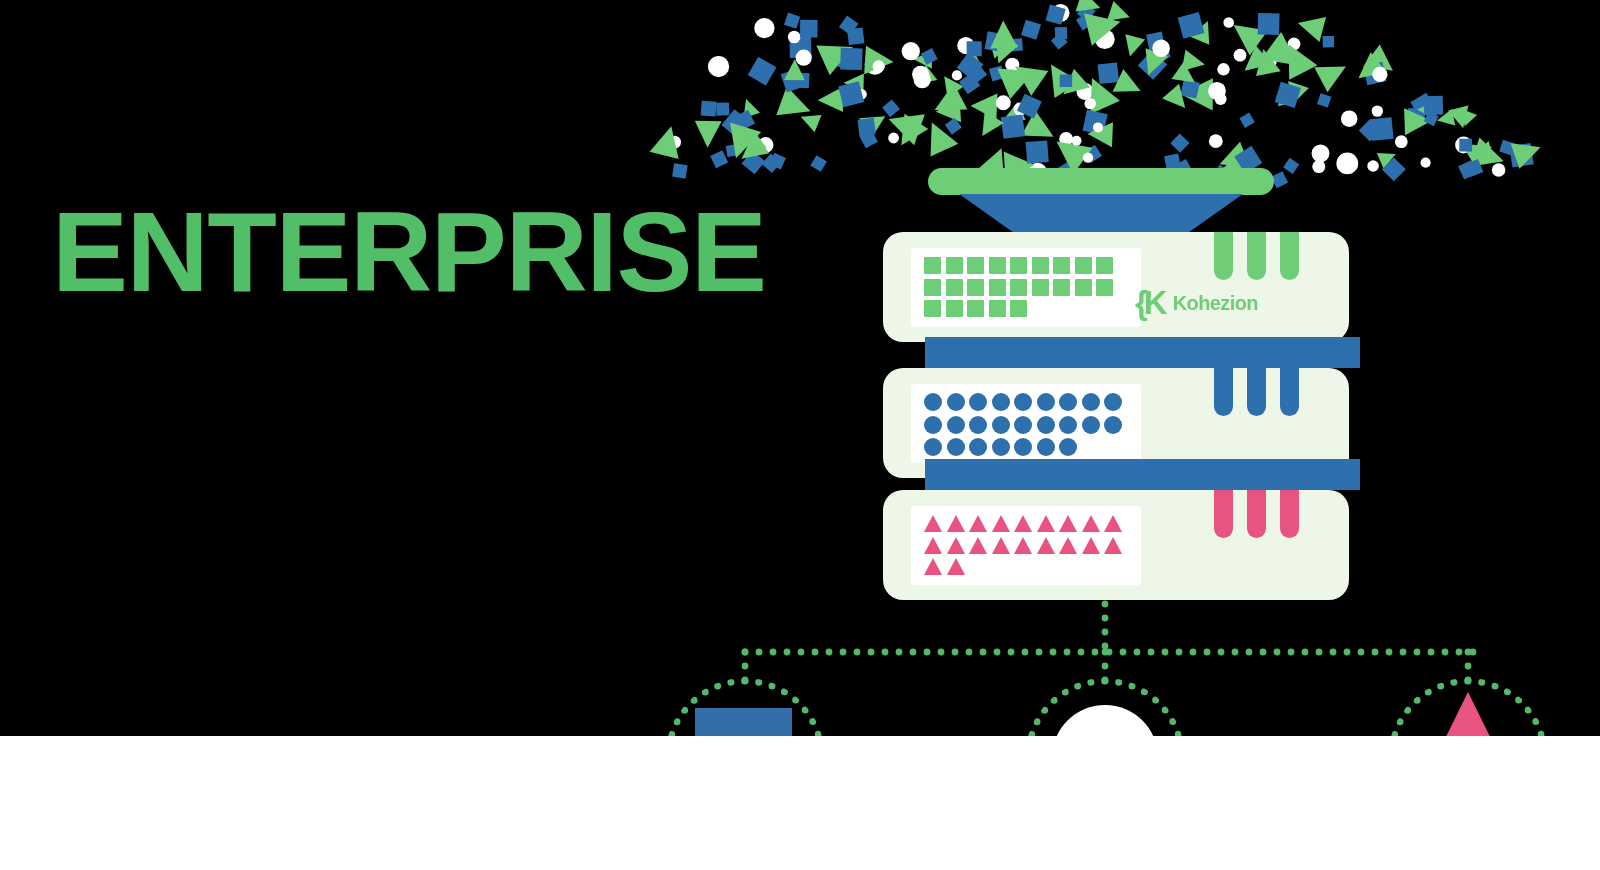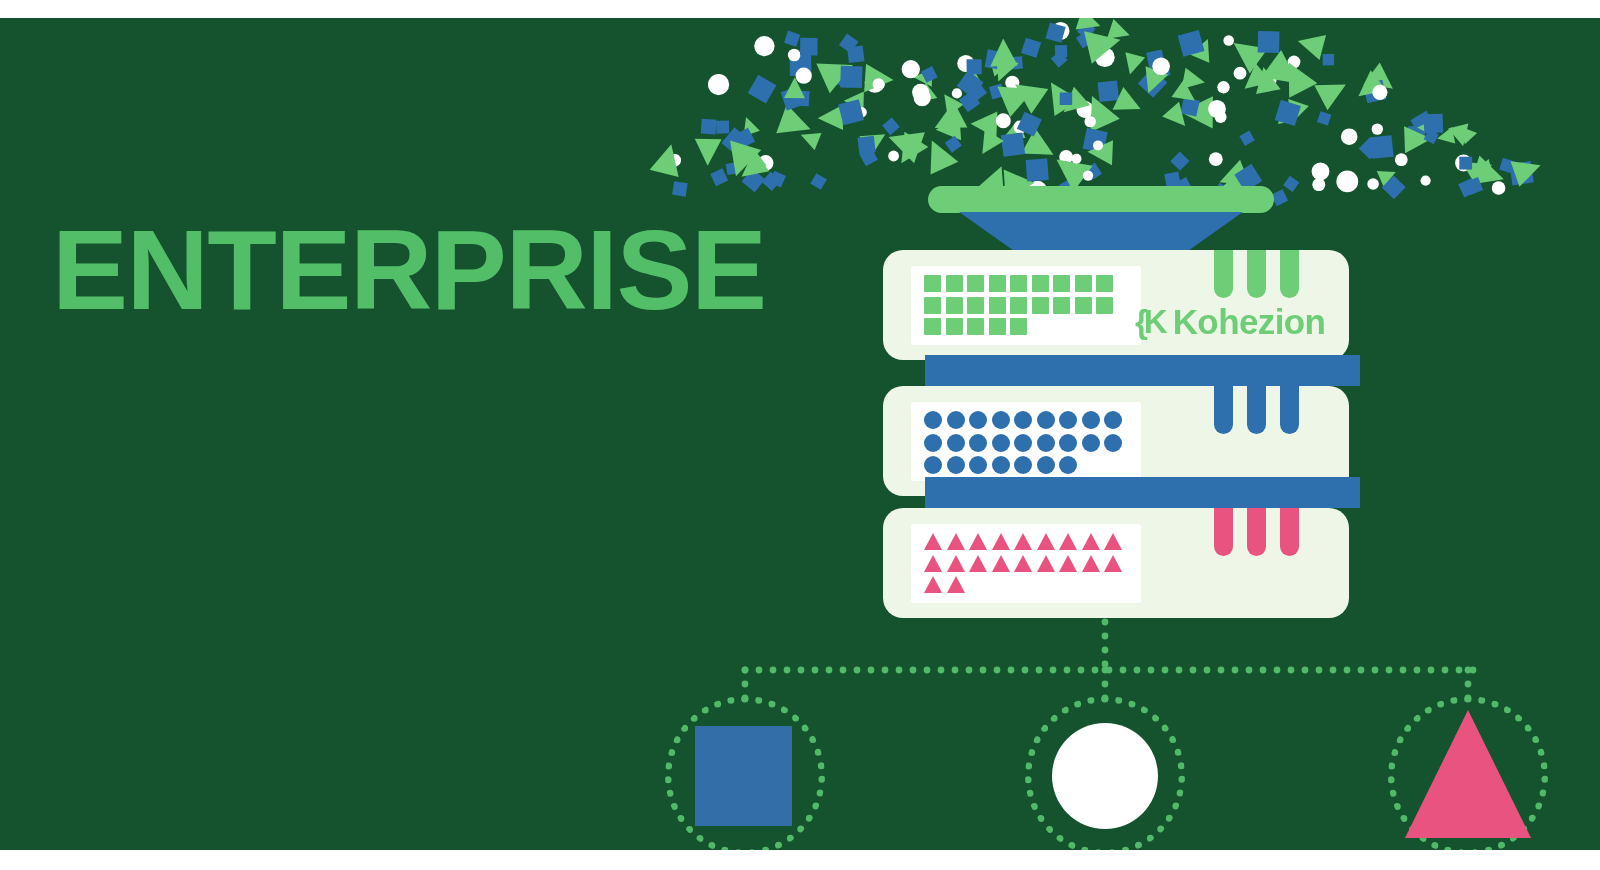--- a/index.html
+++ b/index.html
@@ -3,24 +3,23 @@
 <meta charset="utf-8">
 <title>Enterprise Data Strategy</title>
 <style>
   * { margin:0; padding:0; box-sizing:border-box; }
   html,body{
     width:1600px; height:870px; overflow:hidden;
     font-family:"Liberation Sans", sans-serif;
   }
   #stage{
     position:relative;
-    width:1600px; height:832px;
-    background:#14532d;
+    width:1600px; height:736px;
+    background:#000000;
     overflow:hidden;
-    margin-top:18px;
   }
 
   
   #headline{
     position:absolute;
     left:52px; top:196px;
     width:800px;
     z-index:6;
   }
   #headline .hl-line{
@@ -153,21 +152,21 @@
   }
   #logo .mark{
     color:#6ecd77;
     font-size:33px; font-weight:bold;
     line-height:1;
     letter-spacing:-4px;
     font-family:"Liberation Sans", sans-serif;
   }
   #logo .wordmark{
     color:#6ecd77;
-    font-size:35px; font-weight:bold;
+    font-size:20px; font-weight:bold;
     line-height:1;
     letter-spacing:-0.6px;
     font-family:"Liberation Sans", sans-serif;
   }
 
   
   #tree{
     position:absolute; left:0; top:560px;
     width:1600px; height:320px;
     z-index:3;

